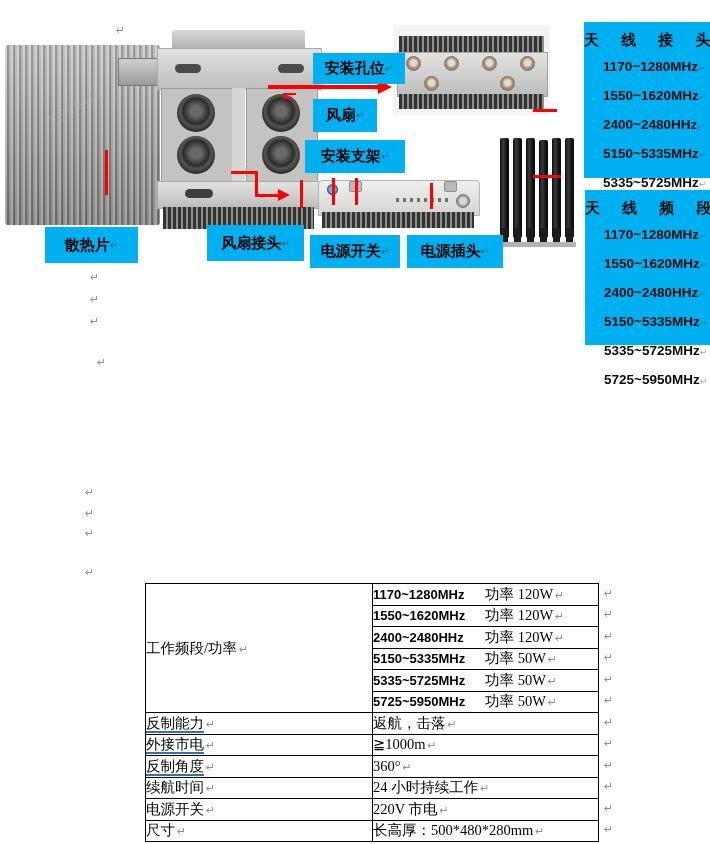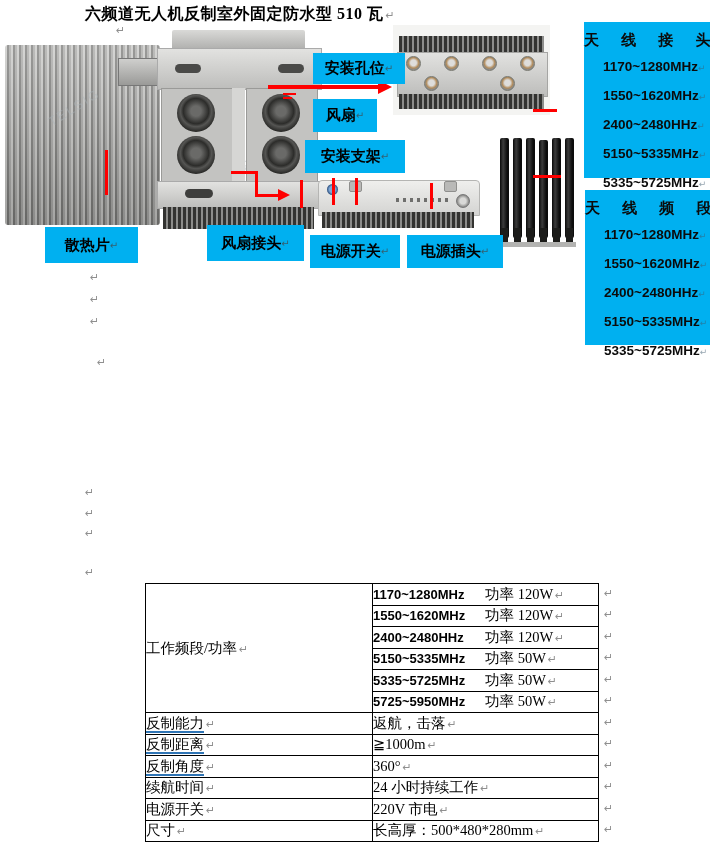--- a/index.html
+++ b/index.html
@@ -52,23 +52,20 @@
         display:inline-block;width:112px;}
   .power{font-size:14.5px;font-family:Liberation Serif, serif;}
   td.spec-label{padding-left:6px;}
   td.spec-value{padding-left:8px;}
 </style>
 </head>
 <body>
 
 <div class="page">
 
-  <div class="abs doc-title">
-    <span>六频道无人机反制室外固定防水型 510 瓦</span><span class="pilcrow inline">↵</span>
-  </div>
   <span class="abs pilcrow" style="left:116px;top:24px;">↵</span>
 
   <div class="abs fins-v" style="left:5px;top:45px;width:155px;height:180px;"></div>
   <div class="abs" style="left:118px;top:58px;width:40px;height:26px;background:linear-gradient(180deg,#cfcfcd,#9a9a98);border:1px solid #777;"></div>
   <div class="abs watermark" style="left:45px;top:100px;">TELSIG</div>
   <div class="abs watermark" style="left:230px;top:150px;">TELSIG</div>
 
   <div class="abs" style="left:172px;top:30px;width:133px;height:20px;background:linear-gradient(180deg,#d9d9d7,#aeaeac);border-radius:2px;"></div>
   <div class="abs gray-body" style="left:157px;top:48px;width:163px;height:40px;border:1px solid #aaa;"></div>
   <div class="abs" style="left:175px;top:64px;width:26px;height:9px;background:#4a4a48;border-radius:5px;"></div>
@@ -172,20 +169,21 @@
     <div class="panel-line"><span>5725~5950MHz</span><span class="pilcrow">↵</span></div>
   </div>
 
   <div class="abs panel" style="left:585px;top:190px;width:125px;height:155px;">
     <div class="panel-title">天 线 频 段</div>
     <div class="panel-line"><span>1170~1280MHz</span><span class="pilcrow">↵</span></div>
     <div class="panel-line"><span>1550~1620MHz</span><span class="pilcrow">↵</span></div>
     <div class="panel-line"><span>2400~2480HHz</span><span class="pilcrow">↵</span></div>
     <div class="panel-line"><span>5150~5335MHz</span><span class="pilcrow">↵</span></div>
     <div class="panel-line"><span>5335~5725MHz</span><span class="pilcrow">↵</span></div>
+    <div class="panel-line"><span>5725~5950MHz</span><span class="pilcrow">↵</span></div>
   </div>
 
   <span class="abs pilcrow" style="left:90px;top:271px;">↵</span>
   <span class="abs pilcrow" style="left:90px;top:293px;">↵</span>
   <span class="abs pilcrow" style="left:90px;top:315px;">↵</span>
 
   <span class="abs pilcrow" style="left:97px;top:356px;">↵</span>
 
 
   <span class="abs pilcrow" style="left:85px;top:486px;">↵</span>
@@ -217,21 +215,21 @@
       <td class="band-cell"><span class="band">5335~5725MHz</span><span class="power">功率 50W</span><span class="pilcrow inline">↵</span></td>
     </tr>
     <tr>
       <td class="band-cell"><span class="band">5725~5950MHz</span><span class="power">功率 50W</span><span class="pilcrow inline">↵</span></td>
     </tr>
     <tr>
       <td class="spec-label"><span class="u-blue">反制能力</span><span class="pilcrow inline">↵</span></td>
       <td class="spec-value"><span>返航，击落</span><span class="pilcrow inline">↵</span></td>
     </tr>
     <tr>
-      <td class="spec-label"><span class="u-blue">反制距离</span><span class="pilcrow inline">↵</span></td>
+      <td class="spec-label"><span class="u-blue">外接市电</span><span class="pilcrow inline">↵</span></td>
       <td class="spec-value"><span>≧1000m</span><span class="pilcrow inline">↵</span></td>
     </tr>
     <tr>
       <td class="spec-label"><span class="u-blue">反制角度</span><span class="pilcrow inline">↵</span></td>
       <td class="spec-value"><span>360°</span><span class="pilcrow inline">↵</span></td>
     </tr>
     <tr>
       <td class="spec-label"><span>续航时间</span><span class="pilcrow inline">↵</span></td>
       <td class="spec-value"><span>24 小时持续工作</span><span class="pilcrow inline">↵</span></td>
     </tr>

